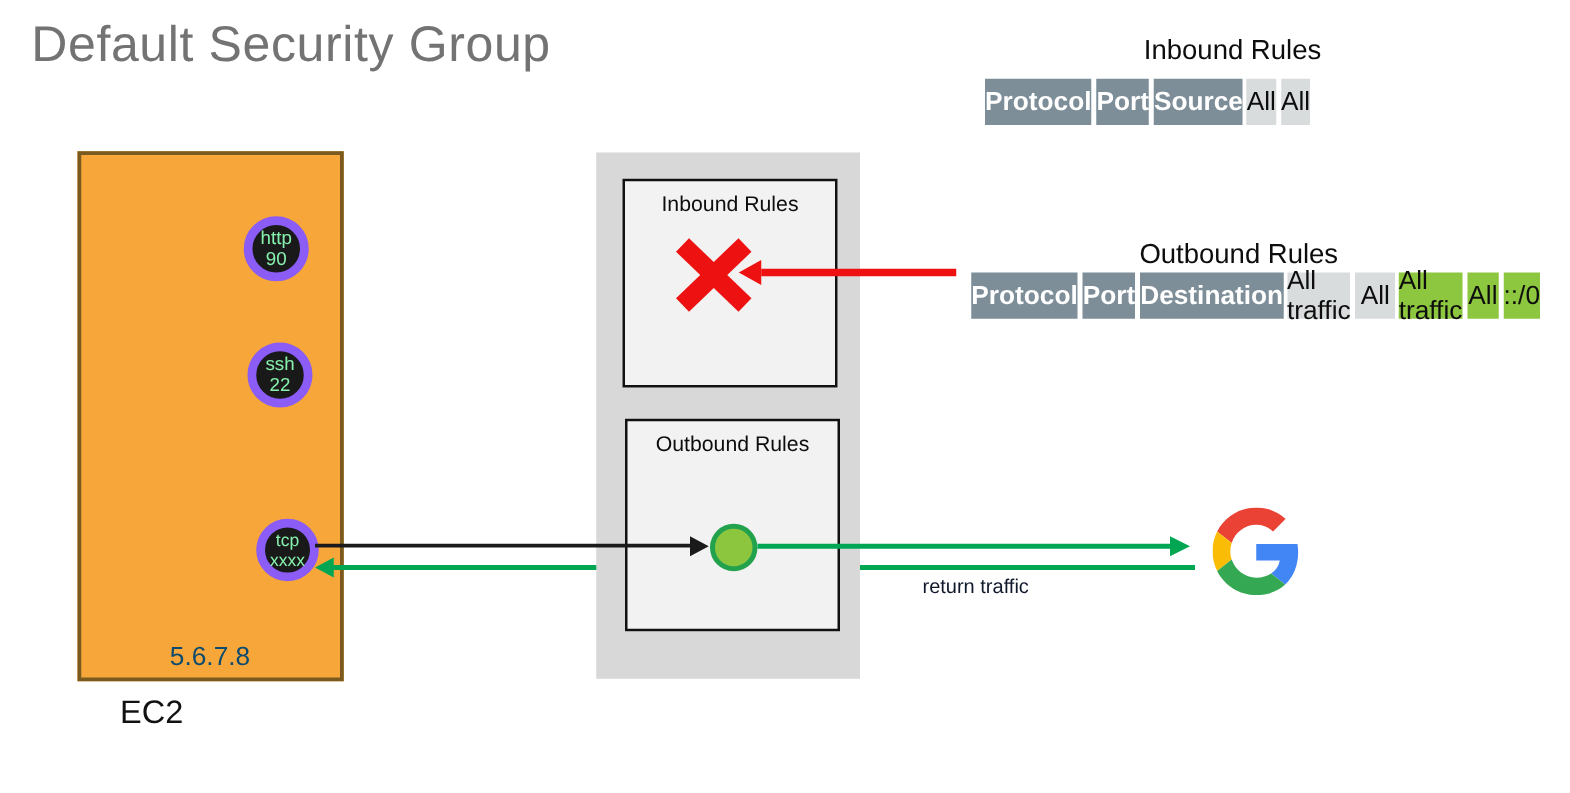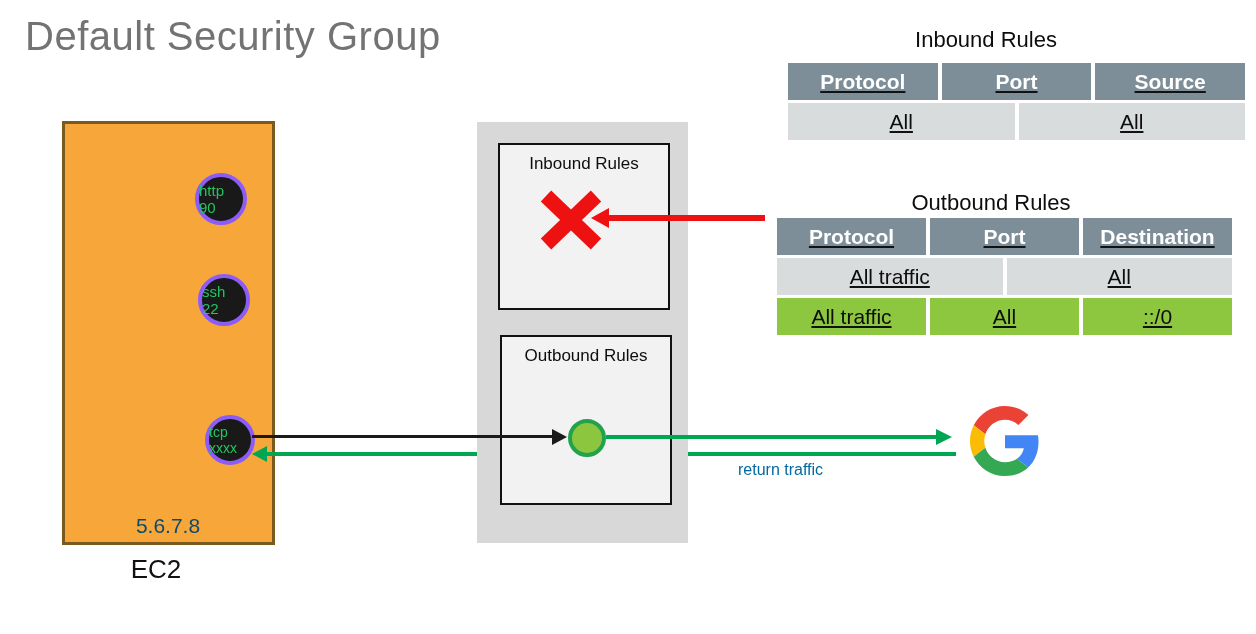--- a/index.html
+++ b/index.html
@@ -8,29 +8,29 @@
     position:relative; width:1256px; height:634px; background:#ffffff;
     font-family:"Liberation Sans", sans-serif; color:#111; overflow:hidden;
   }
   .abs { position:absolute; }
 
   .page-title { left:25px; top:14px; font-size:40px; font-weight:400; color:#737373; letter-spacing:0.5px; }
 
   
   .ec2-box { left:62px; top:121px; width:213px; height:424px; background:#F7A73A; border:3px solid #7A5A1E; z-index:0; }
   .port-circle {
-    position:absolute; background:#191919; border:4px solid #8b5cf6; border-radius:50%;
-    color:#22c55e; display:flex; flex-direction:column; align-items:flex-start; justify-content:center;
+    position:absolute; background:#191919; border:7px solid #8b5cf6; border-radius:50%;
+    color:#86efac; display:flex; flex-direction:column; align-items:center; justify-content:center;
     font-size:15px; line-height:17px; text-align:center;
   }
   .pc-http { left:130px; top:49px;  width:52px; height:52px; }
   .pc-ssh  { left:133px; top:150px; width:52px; height:52px; }
   .pc-tcp  { left:140px; top:291px; width:50px; height:50px; font-size:14px; line-height:16px; }
   .ec2-ip    { left:3px; top:390px; width:200px; text-align:center; font-size:21px; color:#0c4a6e; position:absolute; }
-  .ec2-label { left:96px; top:554px; width:120px; text-align:center; font-size:26px; }
+  .ec2-label { left:96px; top:554px; width:120px; font-size:26px; }
 
   
   .sg-box { left:477px; top:122px; width:211px; height:421px; background:#D8D8D8; z-index:2; }
   .rule-box { position:absolute; background:#F2F2F2; border:2px solid #111; }
   .rb-in  { left:21px; top:21px;  width:172px; height:167px; }
   .rb-out { left:23px; top:213px; width:172px; height:170px; }
   .rule-box-label { position:absolute; top:9px; left:0; width:100%; text-align:center; font-size:17px; color:#0d0d0d; }
   .red-x { position:absolute; left:38px; top:44px; }
   .allow-circle { position:absolute; left:66px; top:82px; width:38px; height:38px; border-radius:50%;
                   background:#8CC63F; border:4px solid #23A24D; }
@@ -40,24 +40,24 @@
   .line { position:absolute; }
   .z1 { z-index:1; } .z3 { z-index:3; }
   .ln-return      { left:266px; top:452px; width:690px; height:4px; background:#00A651; }
   .hd-return      { left:252px; top:446px; width:0; height:0; border-top:8px solid transparent; border-bottom:8px solid transparent; border-right:15px solid #00A651; }
   .ln-black       { left:252px; top:435px; width:301px; height:3px; background:#1a1a1a; }
   .hd-black       { left:552px; top:429px; width:0; height:0; border-top:8px solid transparent; border-bottom:8px solid transparent; border-left:15px solid #1a1a1a; }
   .ln-green-fwd   { left:606px; top:435px; width:330px; height:4px; background:#00A651; }
   .hd-green-fwd   { left:936px; top:429px; width:0; height:0; border-top:8px solid transparent; border-bottom:8px solid transparent; border-left:16px solid #00A651; }
   .ln-red         { left:609px; top:215px; width:156px; height:6px; background:#EE1111; }
   .hd-red         { left:591px; top:208px; width:0; height:0; border-top:10px solid transparent; border-bottom:10px solid transparent; border-right:18px solid #EE1111; }
-  .return-label   { left:738px; top:461px; font-size:16px; color:#0369a1; }
+  .return-label   { left:738px; top:461px; font-size:16px; color:#0f172a; }
 
   
-  .rules-table { position:absolute; display:flex; flex-direction:column; gap:3px;text-decoration:underline; }
+  .rules-table { position:absolute; display:flex; flex-direction:row; gap:3px; }
   .t-in  { left:788px; top:63px;  width:457px; }
   .t-out { left:777px; top:218px; width:455px; }
   .trow { display:flex; gap:4px; }
   .tcell { flex:1; height:37px; display:flex; align-items:center; justify-content:center;
            background:#D9DCDD; font-size:21px; color:#0d0d0d; }
   .thead .tcell { background:#7D8E98; color:#ffffff; font-weight:700; }
   .trow.hl .tcell { background:#8DC63F; }
   .table-title { position:absolute; transform:translateX(-50%); font-size:22px; color:#0d0d0d; white-space:nowrap; }
   .tt-in  { left:986px; top:27px; }
   .tt-out { left:991px; top:190px; }

